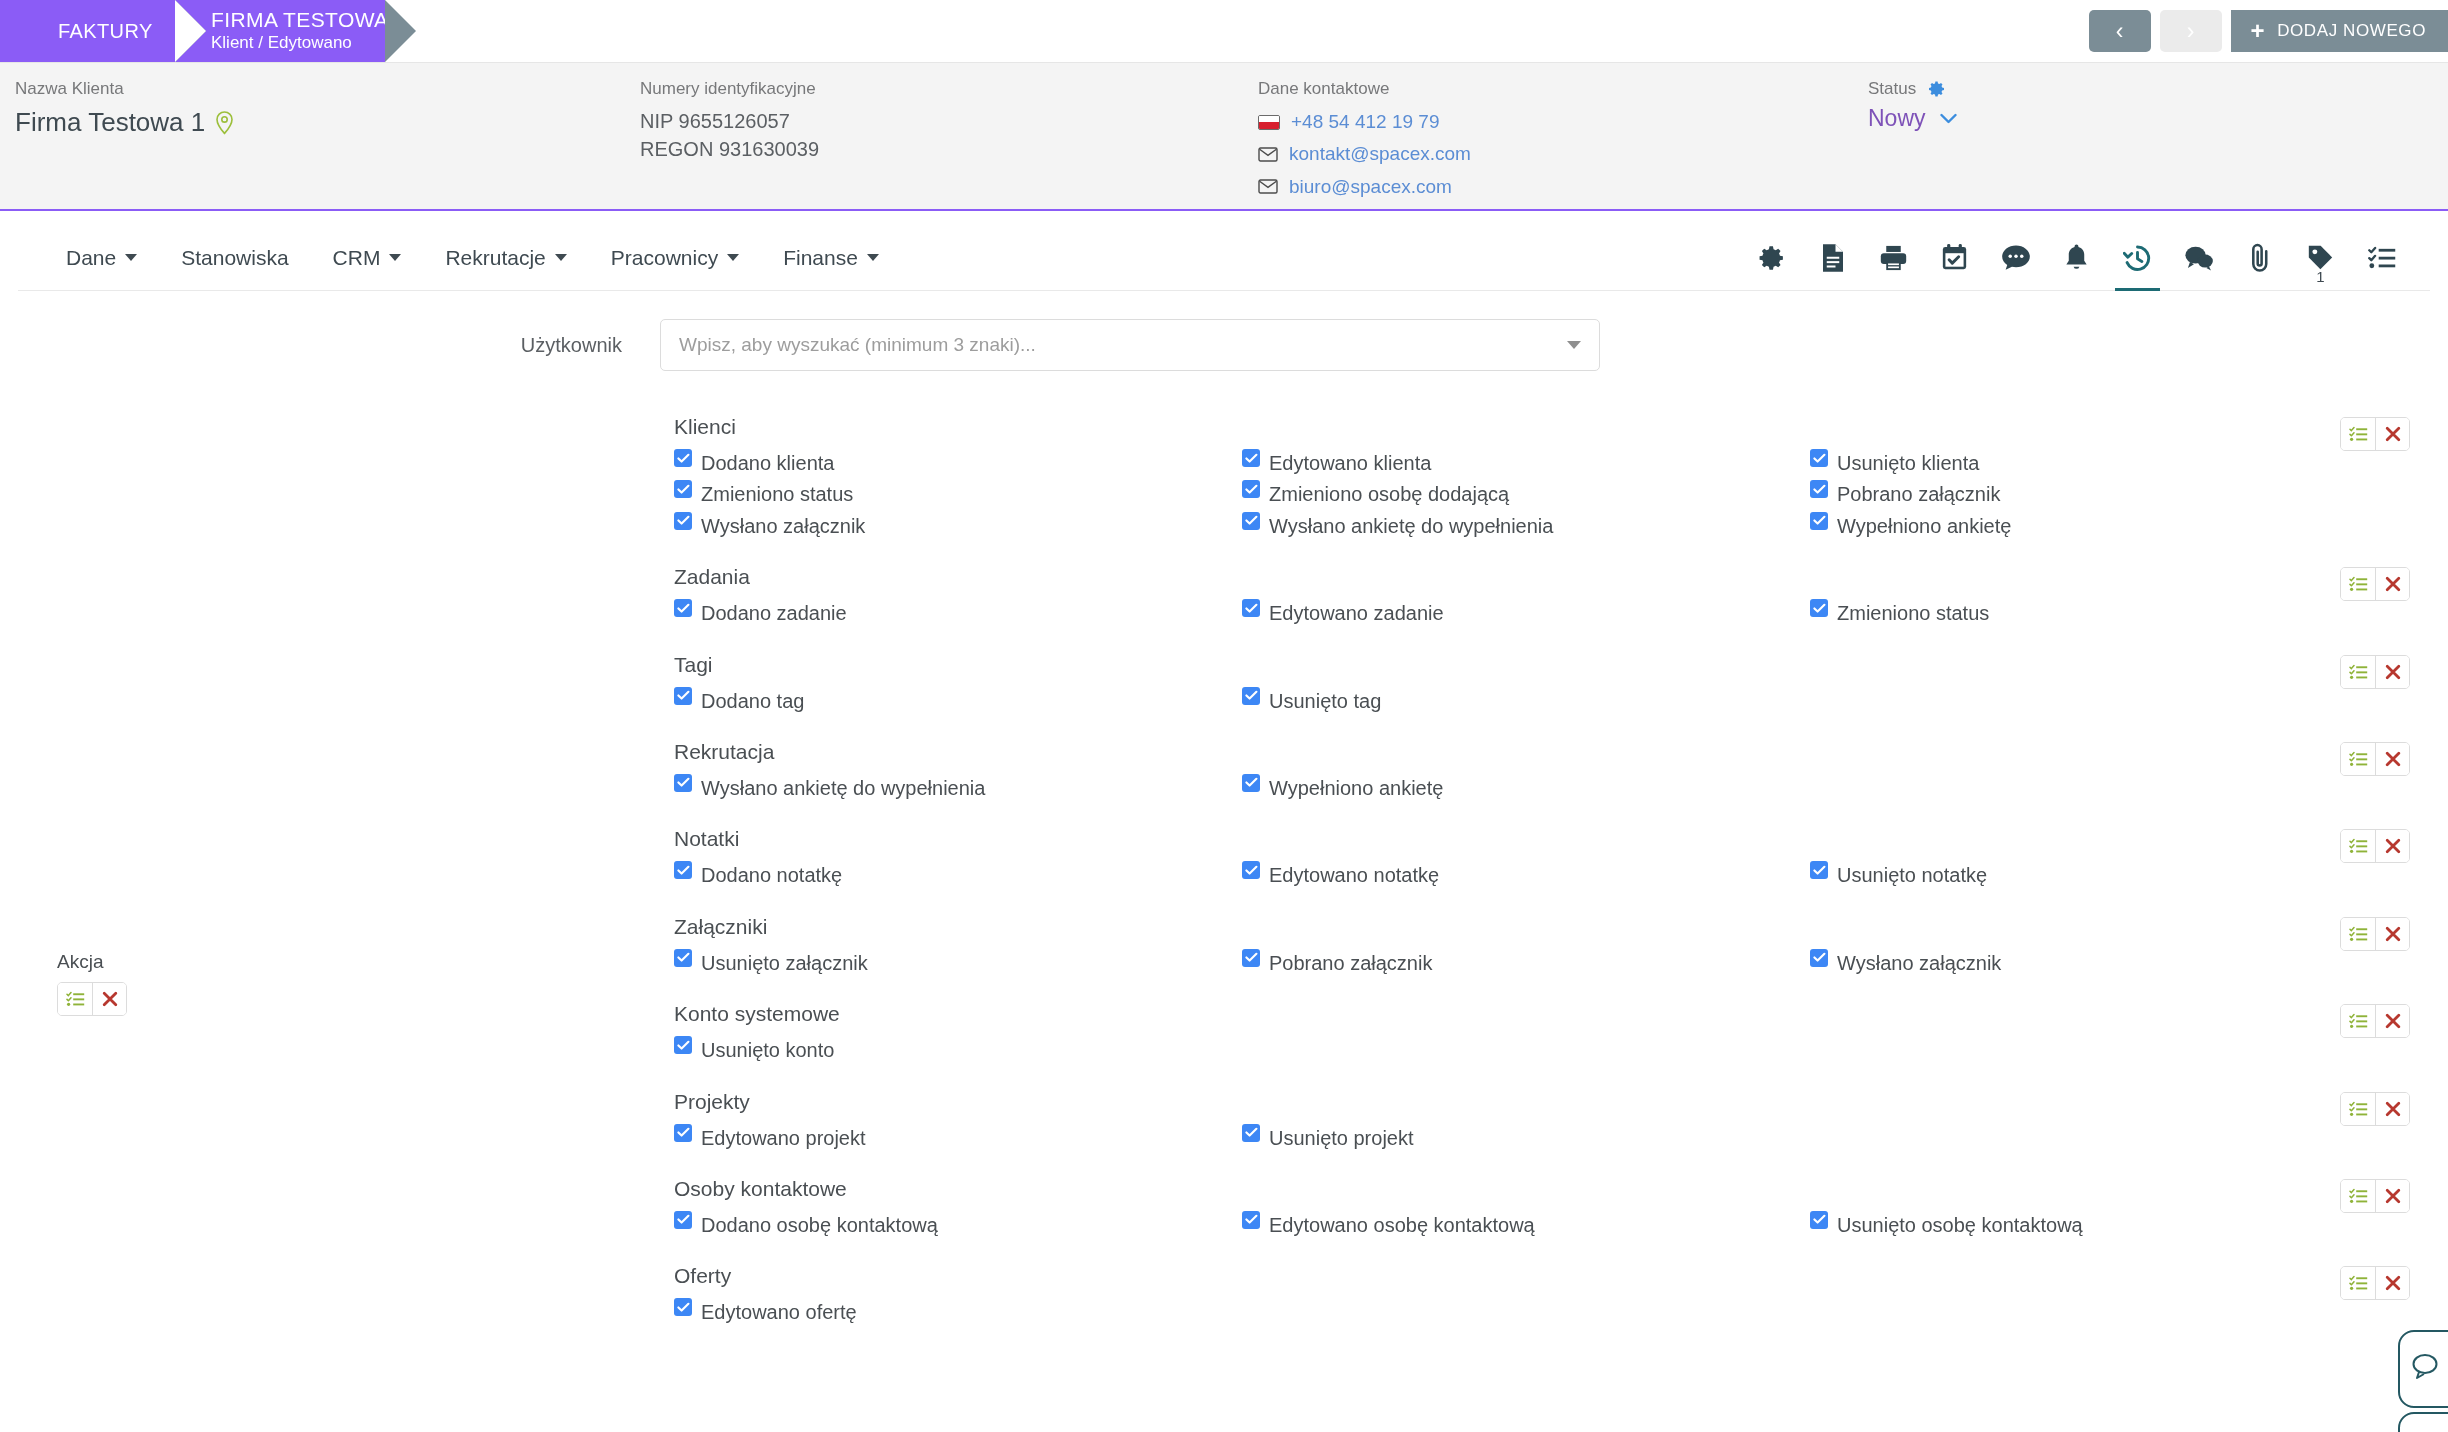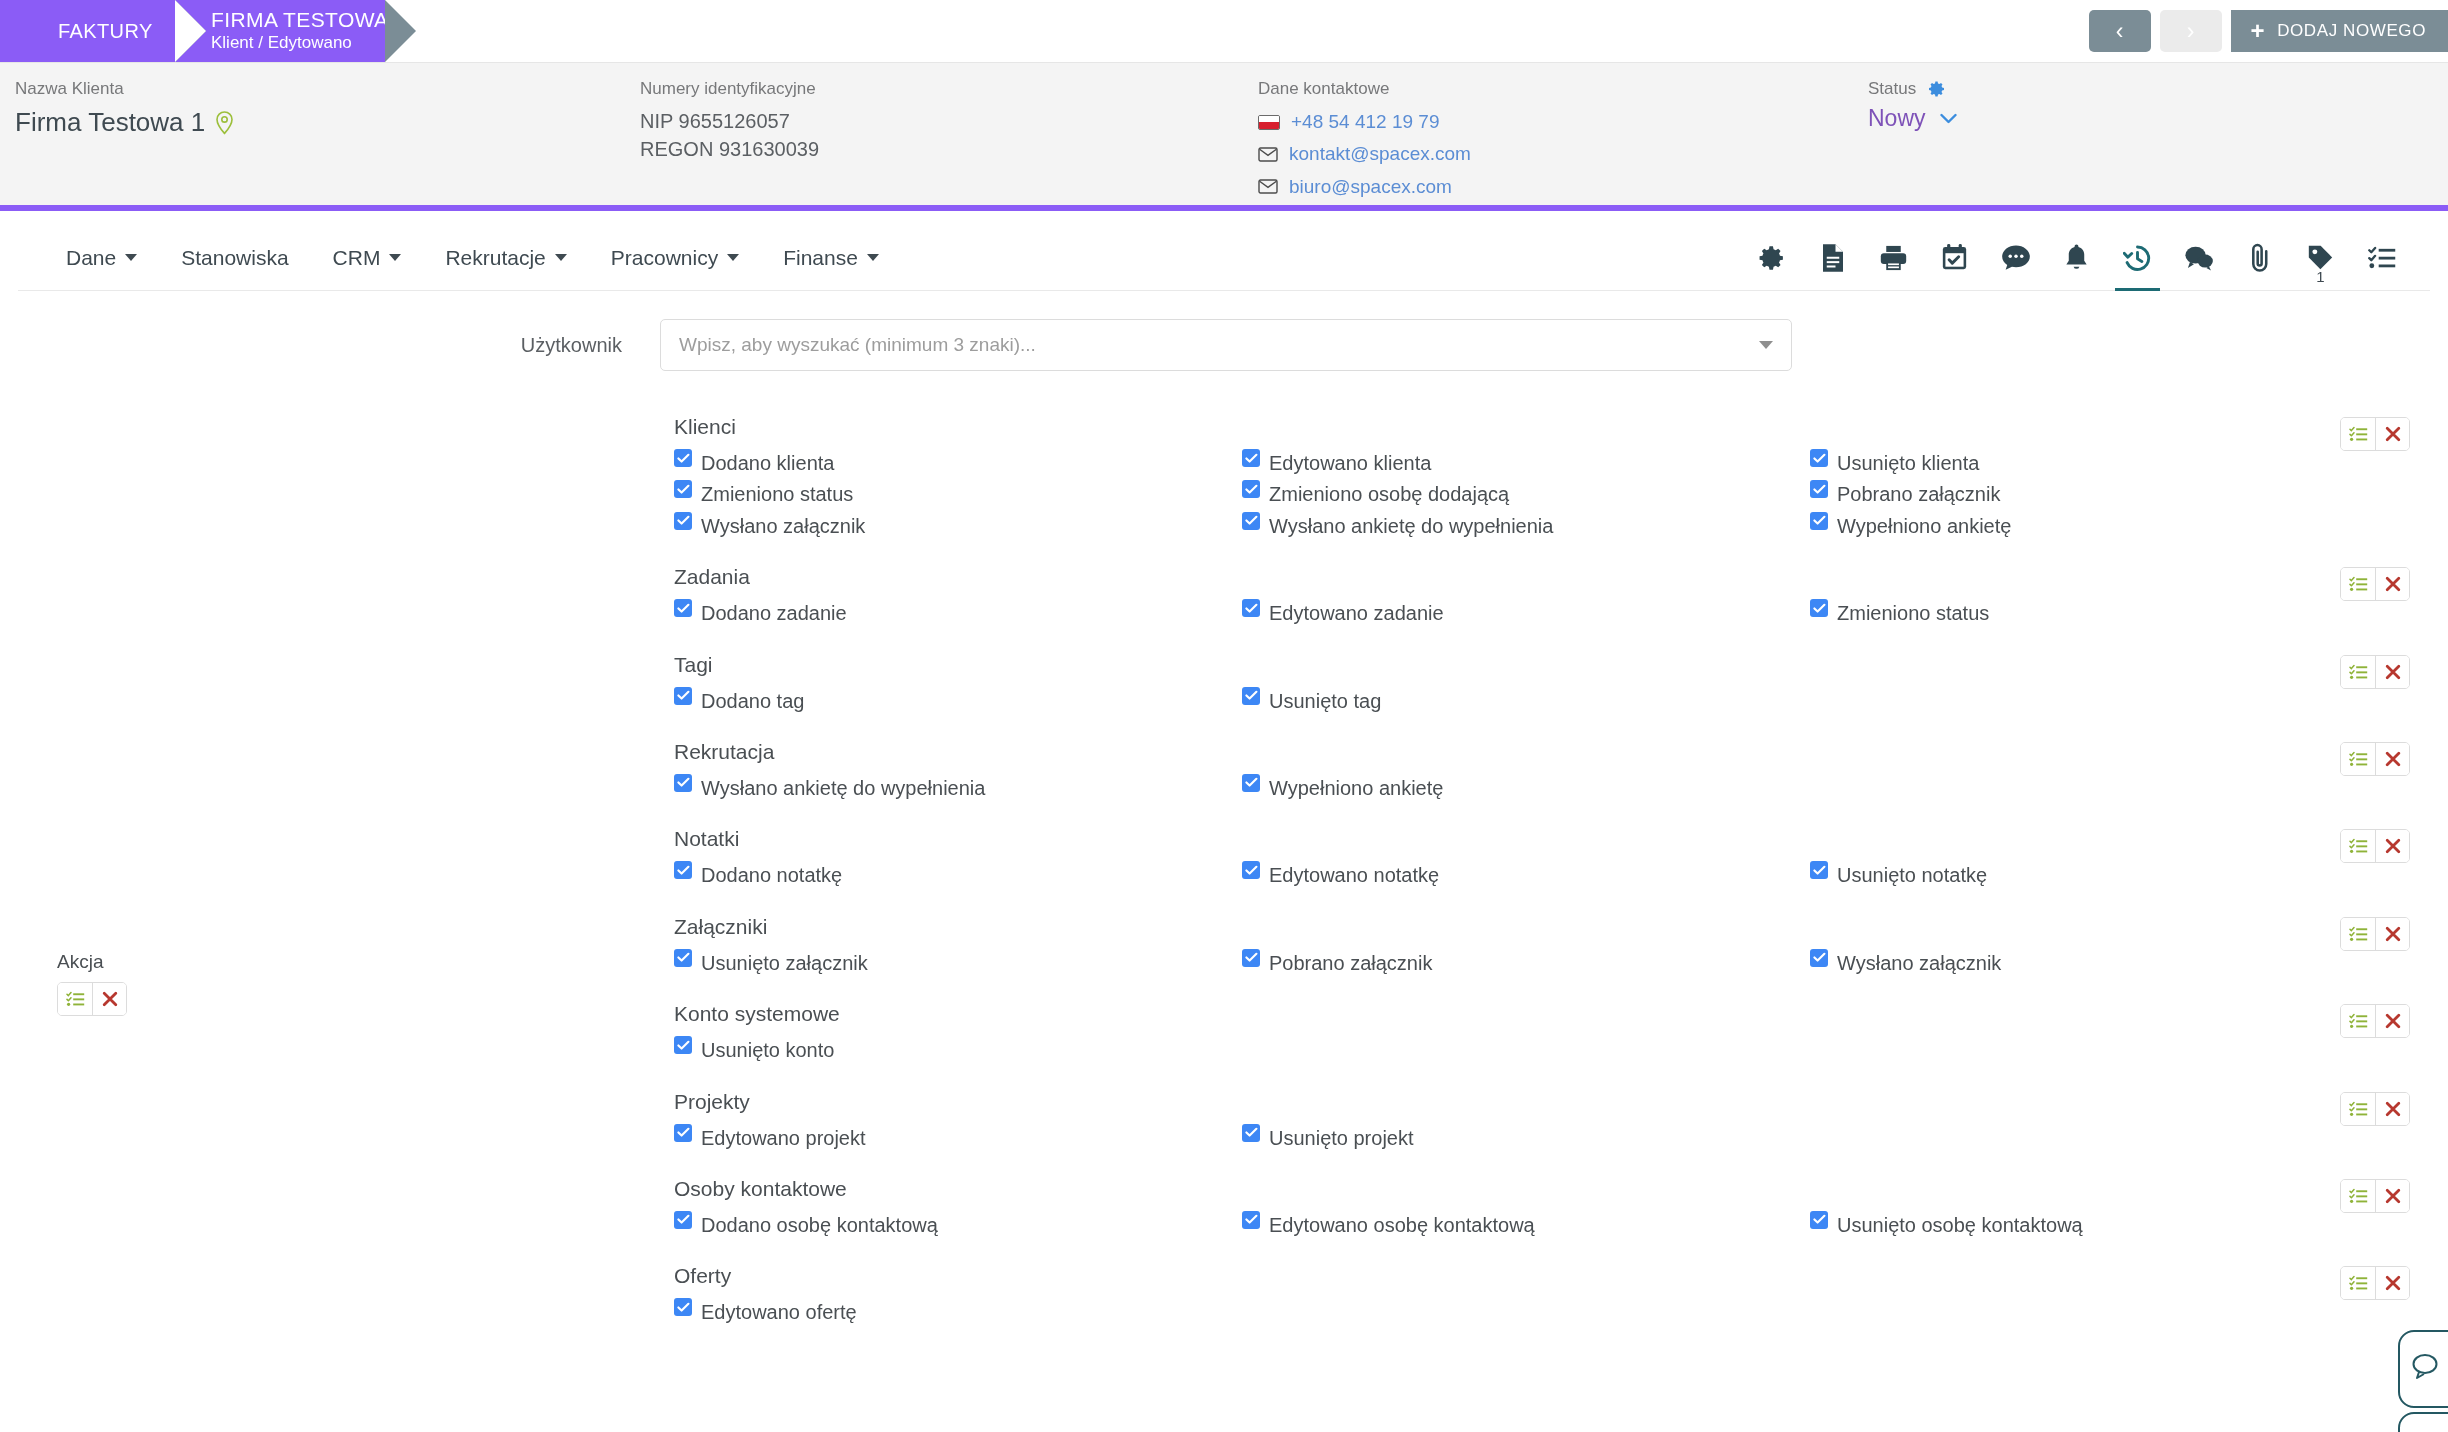--- a/index.html
+++ b/index.html
@@ -92,21 +92,21 @@
     letter-spacing: .6px;
     cursor: pointer;
     white-space: nowrap;
   }
   .addbtn .plus { font-size: 24px; font-weight: 700; line-height: 1; }
 
   
   .infostrip {
     background: #f4f4f4;
     border-top: 1px solid #e6e6e6;
-    border-bottom: 6px solid #8b5cf6;
+    border-bottom: 2px solid #8b5cf6;
     height: 149px;
     position: relative;
     display: flex;
     padding-top: 16px;
   }
   .infocol { position: absolute; top: 16px; }
   .c-name { left: 15px; }
   .c-ident { left: 640px; }
   .c-contact { left: 1258px; }
   .c-status { left: 1868px; }
@@ -249,21 +249,21 @@
     margin-bottom: 44px;
   }
   .userlabel {
     width: 260px;
     text-align: right;
     padding-right: 38px;
     font-size: 20px;
     color: #5b5f63;
   }
   .selectbox {
-    width: 1132px;
+    width: 940px;
     height: 52px;
     border: 1px solid #dcdcdc;
     border-radius: 5px;
     background: #ffffff;
     display: flex;
     align-items: center;
     justify-content: space-between;
     padding: 0 18px;
     font-size: 19px;
     color: #9d9d9d;

